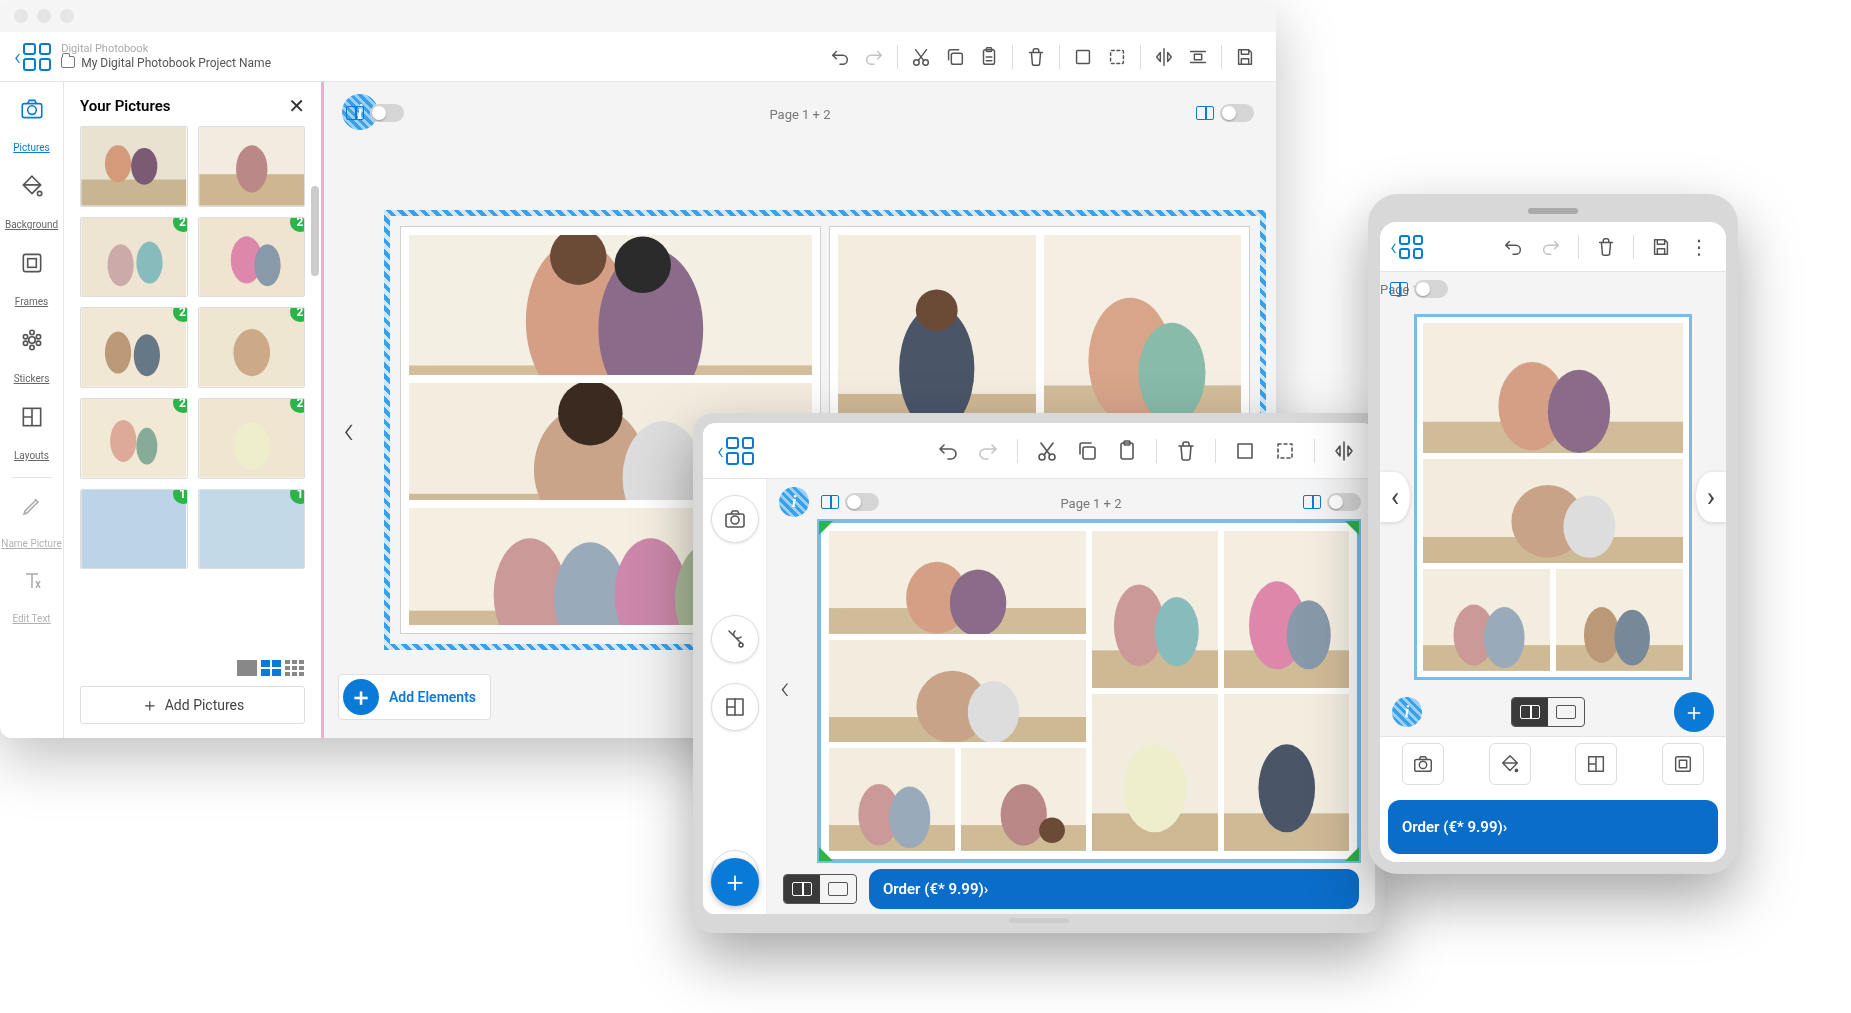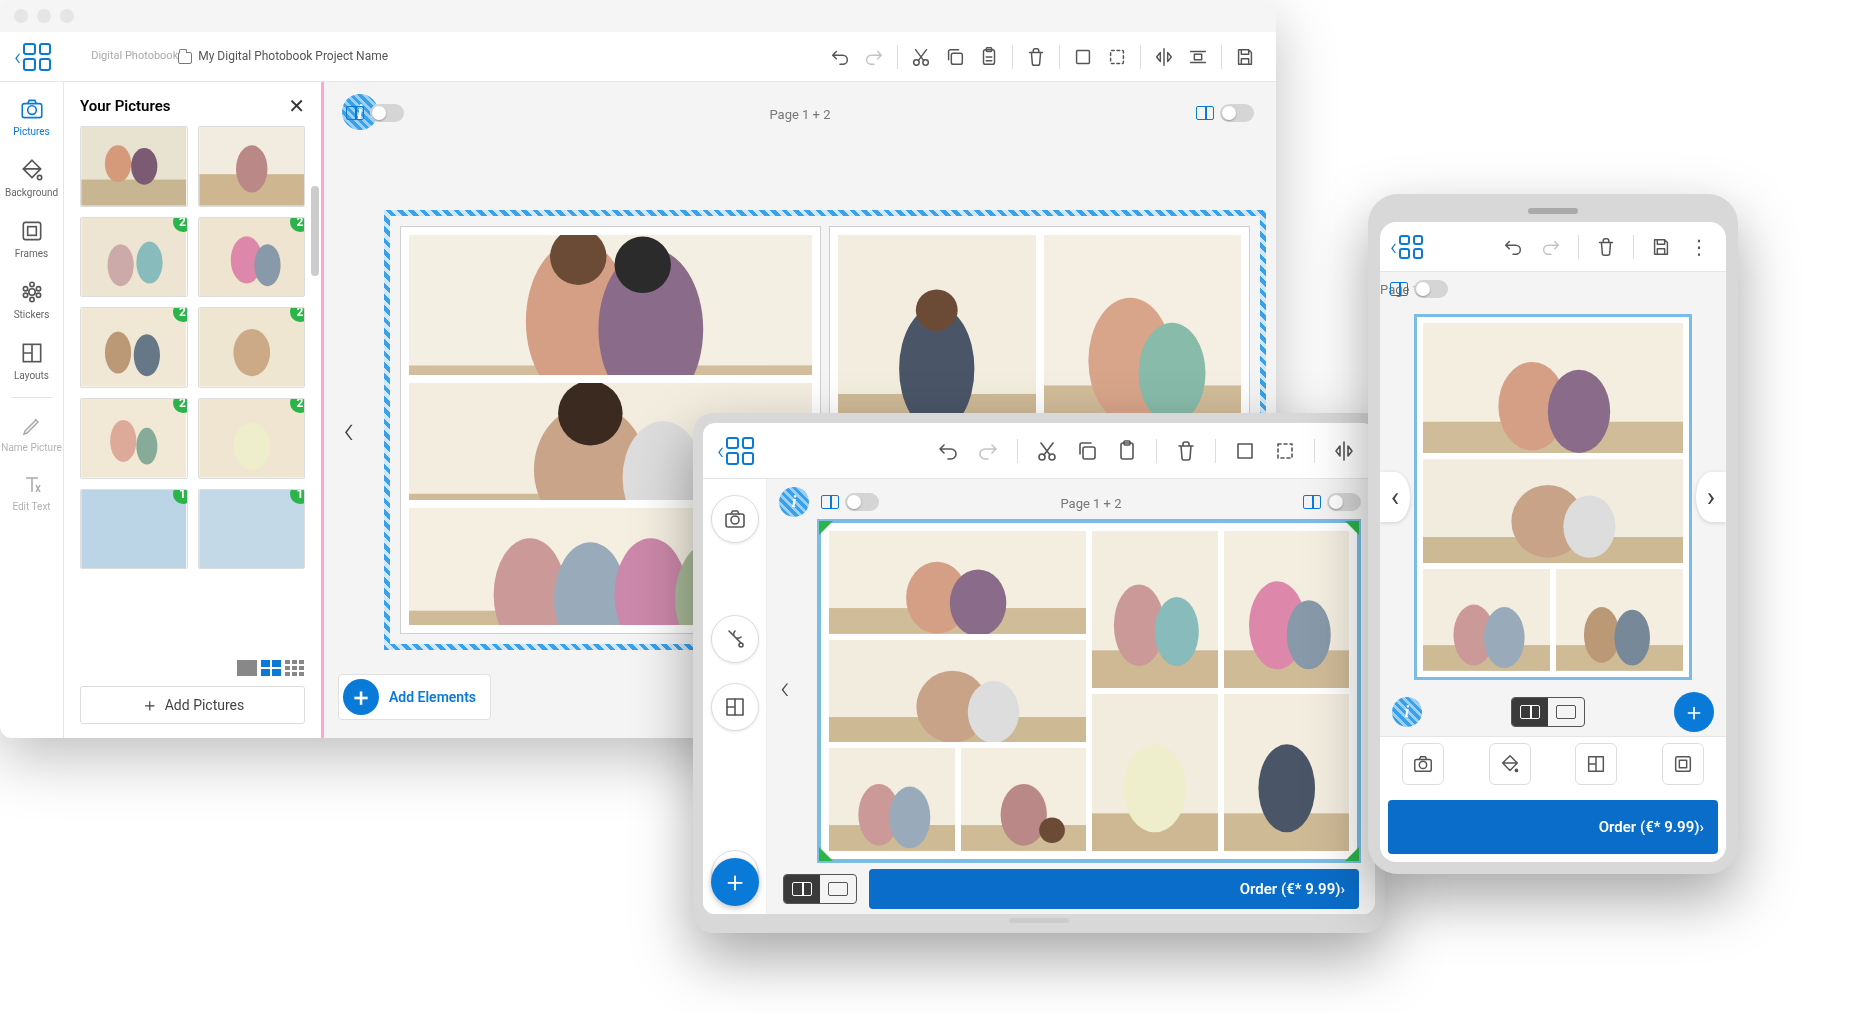--- a/index.html
+++ b/index.html
@@ -14,33 +14,33 @@
       background:#fff; border-radius:12px; box-shadow:0 20px 60px rgba(0,0,0,.25);
       overflow:hidden; display:flex; flex-direction:column;
     }
     .mac-titlebar { height:32px; background:#f5f5f5; display:flex; align-items:center; padding:0 14px; gap:9px; }
     .dot { width:14px; height:14px; border-radius:50%; background:#e5e5e5; }
     .app-header { height:50px; border-bottom:1px solid #e5e5e5; display:flex; align-items:center; padding:0 14px; }
     .back-grid { display:flex; align-items:center; color:#0a7ad9; margin-right:10px; cursor:pointer; }
     .back-grid .chev { font-size:24px; font-weight:300; margin-right:2px; }
     .grid4 { width:28px; height:28px; display:grid; grid-template:1fr 1fr/1fr 1fr; gap:3px; }
     .grid4 div { border:2px solid #0a7ad9; border-radius:3px; }
-    .breadcrumbs { display:flex; flex-direction:row; font-size:12px; line-height:1.3;margin-left:30px; }
+    .breadcrumbs { display:flex; flex-direction:column; font-size:12px; line-height:1.3; }
     .breadcrumbs .top { color:#aaa; font-size:11px; }
-    .breadcrumbs .bot { color:#555; display:flex; align-items:flex-end; gap:6px; }
+    .breadcrumbs .bot { color:#555; display:flex; align-items:flex-start; gap:6px; }
     .folder-ico { width:14px; height:12px; border:1.5px solid #777; border-radius:2px; position:relative; }
     .folder-ico::before { content:""; position:absolute; top:-4px; left:0; width:6px; height:3px; background:#fff; border:1.5px solid #777; border-bottom:none; border-radius:2px 2px 0 0; }
     .spacer { flex:1; }
     .tb-btn { width:34px; height:34px; display:flex; align-items:center; justify-content:center; border-radius:4px; cursor:pointer; }
 
     .desktop-body { flex:1; display:flex; overflow:hidden; }
 
     
     .sidebar { width:64px; border-right:1px solid #e5e5e5; display:flex; flex-direction:column; align-items:center; padding-top:4px; }
-    .sb-item { width:100%; padding:10px 0; display:flex; flex-direction:column; align-items:center; gap:4px; cursor:pointer; color:#666; font-size:10px; }
+    .sb-item { width:100%; padding:10px 0; display:flex; flex-direction:column; align-items:center; gap:20px; cursor:pointer; color:#666; font-size:10px;text-decoration:underline; }
     .sb-item.active { color:#0a7ad9; }
     .sb-item.active svg .sb-stroke { stroke:#0a7ad9; }
     .sb-stroke { stroke:#555; stroke-width:1.5; fill:none; }
     .sb-hr { width:40px; height:1px; background:#e5e5e5; margin:6px 0; }
 
     
     .panel { width:260px; border-right:3px solid #f9a8d4; display:flex; flex-direction:column; }
     .panel-head { display:flex; align-items:center; justify-content:space-between; padding:14px 16px 10px; }
     .panel-head h3 { font-size:15px; font-weight:600; }
     .close-x { font-size:20px; color:#333; cursor:pointer; line-height:1; }
@@ -101,21 +101,21 @@
     .t-page-l { flex:1; display:grid; grid-template-columns:1fr 1fr; grid-template-rows:1fr 1fr 1fr; gap:6px;}
     .t-page-l .wide { grid-column:1/3;}
     .t-page-r { flex:1; display:grid; grid-template-columns:1fr 1fr; grid-template-rows:1fr 1fr; gap:6px;}
     .tablet-footer { height:64px; display:flex; align-items:center; padding:0 16px; gap:12px; }
     .spread-view { display:flex; gap:0; border:1px solid #555; border-radius:4px; overflow:hidden;}
     .spread-view div{ width:36px; height:28px; display:flex; align-items:center; justify-content:center;}
     .spread-view .active{ background:#3a3a3a;}
     .sv-ico{ width:20px; height:14px; border:1.6px solid #fff; border-radius:2px; position:relative;}
     .spread-view div:not(.active) .sv-ico{ border-color:#555;}
     .sv-split::after{content:"";position:absolute;left:50%;top:0;bottom:0;width:1.6px;background:#fff;}
-    .order-btn { flex:1; height:40px; background:#0a6dc9; color:#fff; border-radius:4px; display:flex; align-items:center; justify-content:flex-end; padding:0 14px; font-weight:600; font-size:15px; cursor:pointer;}
+    .order-btn { flex:1; height:40px; background:#0a6dc9; color:#fff; border-radius:12px; display:flex; align-items:center; justify-content:flex-start; padding:0 14px; font-weight:600; font-size:15px; cursor:pointer;}
     .handle { width:60px; height:5px; background:#ccc; border-radius:3px; margin:4px auto 0; }
     .tablet .big-plus { width:48px; height:48px; border-radius:50%; background:#0a7ad9; color:#fff; display:flex;align-items:center;justify-content:center; font-size:28px; position:absolute; left:8px; bottom:8px; cursor:pointer; box-shadow:0 2px 6px rgba(0,0,0,.25);}
 
     
     .phone {
       position:absolute; left:1368px; top:194px; width:370px; height:680px;
       background:#d8d8d8; border-radius:30px; box-shadow:0 25px 60px rgba(0,0,0,.35);
       padding:12px 12px; display:flex; flex-direction:column;
     }
     .speaker { width:50px; height:6px; background:#aaa; border-radius:4px; margin:2px auto 8px;}

